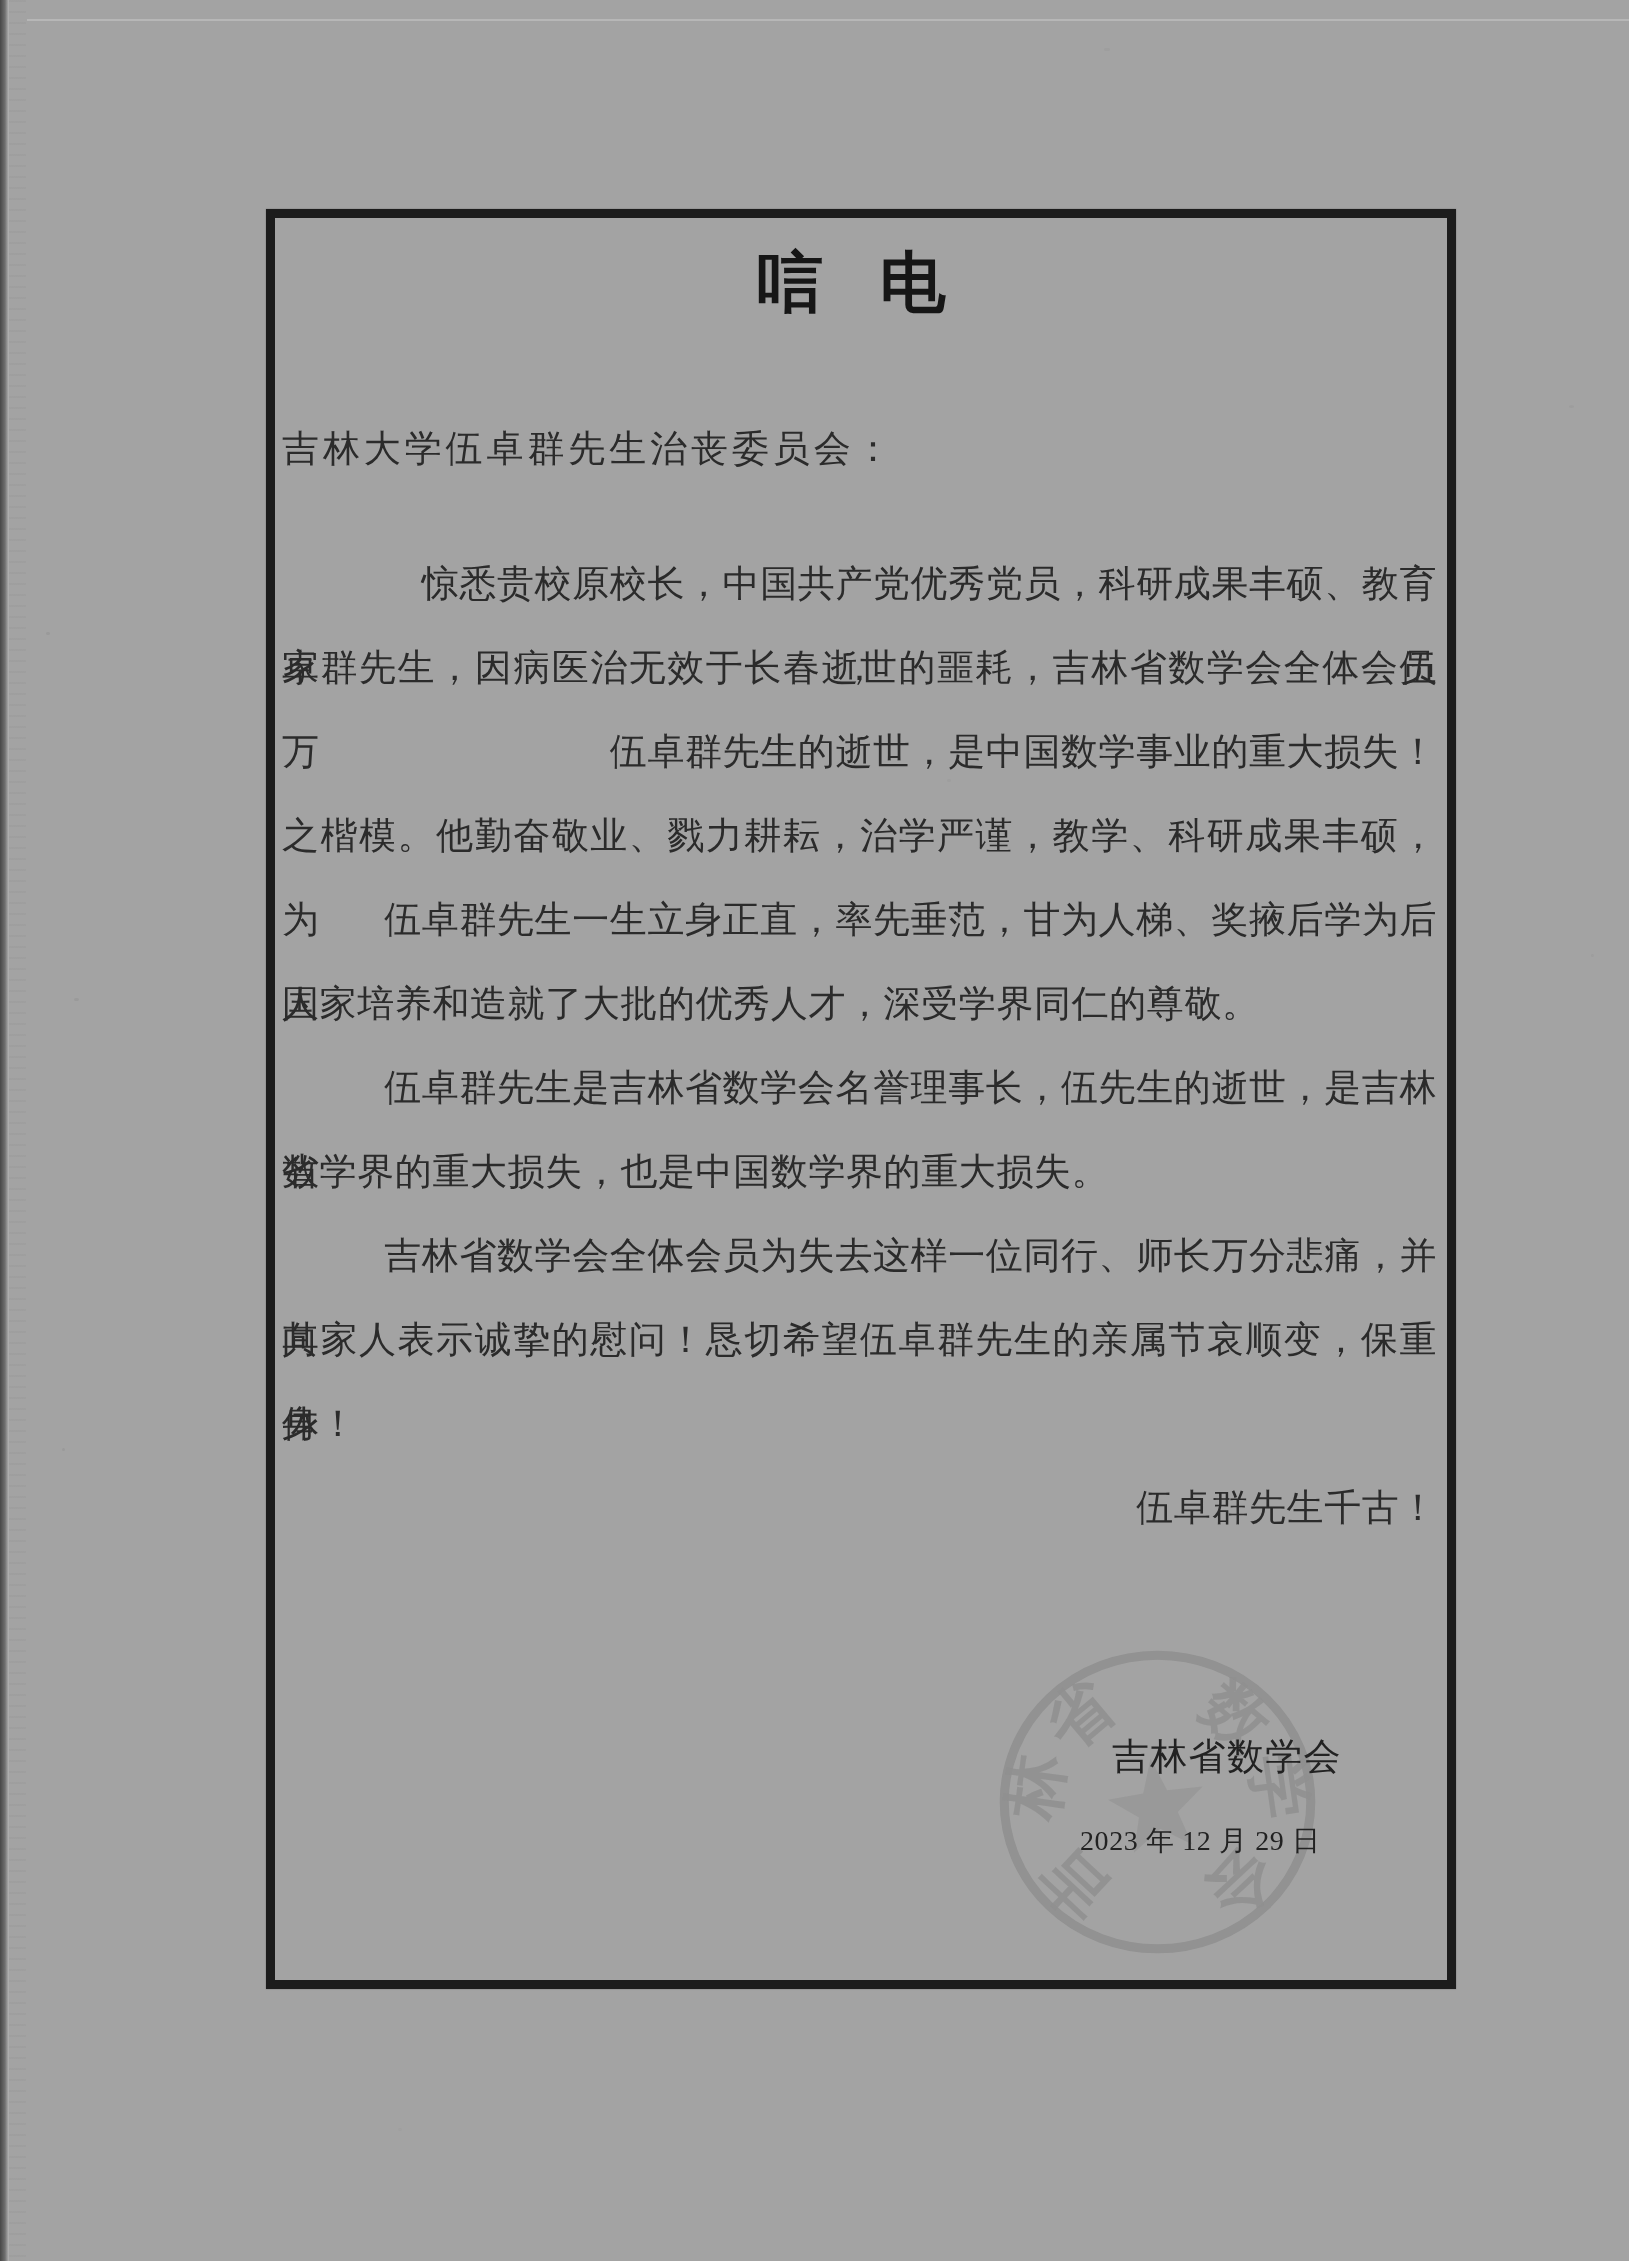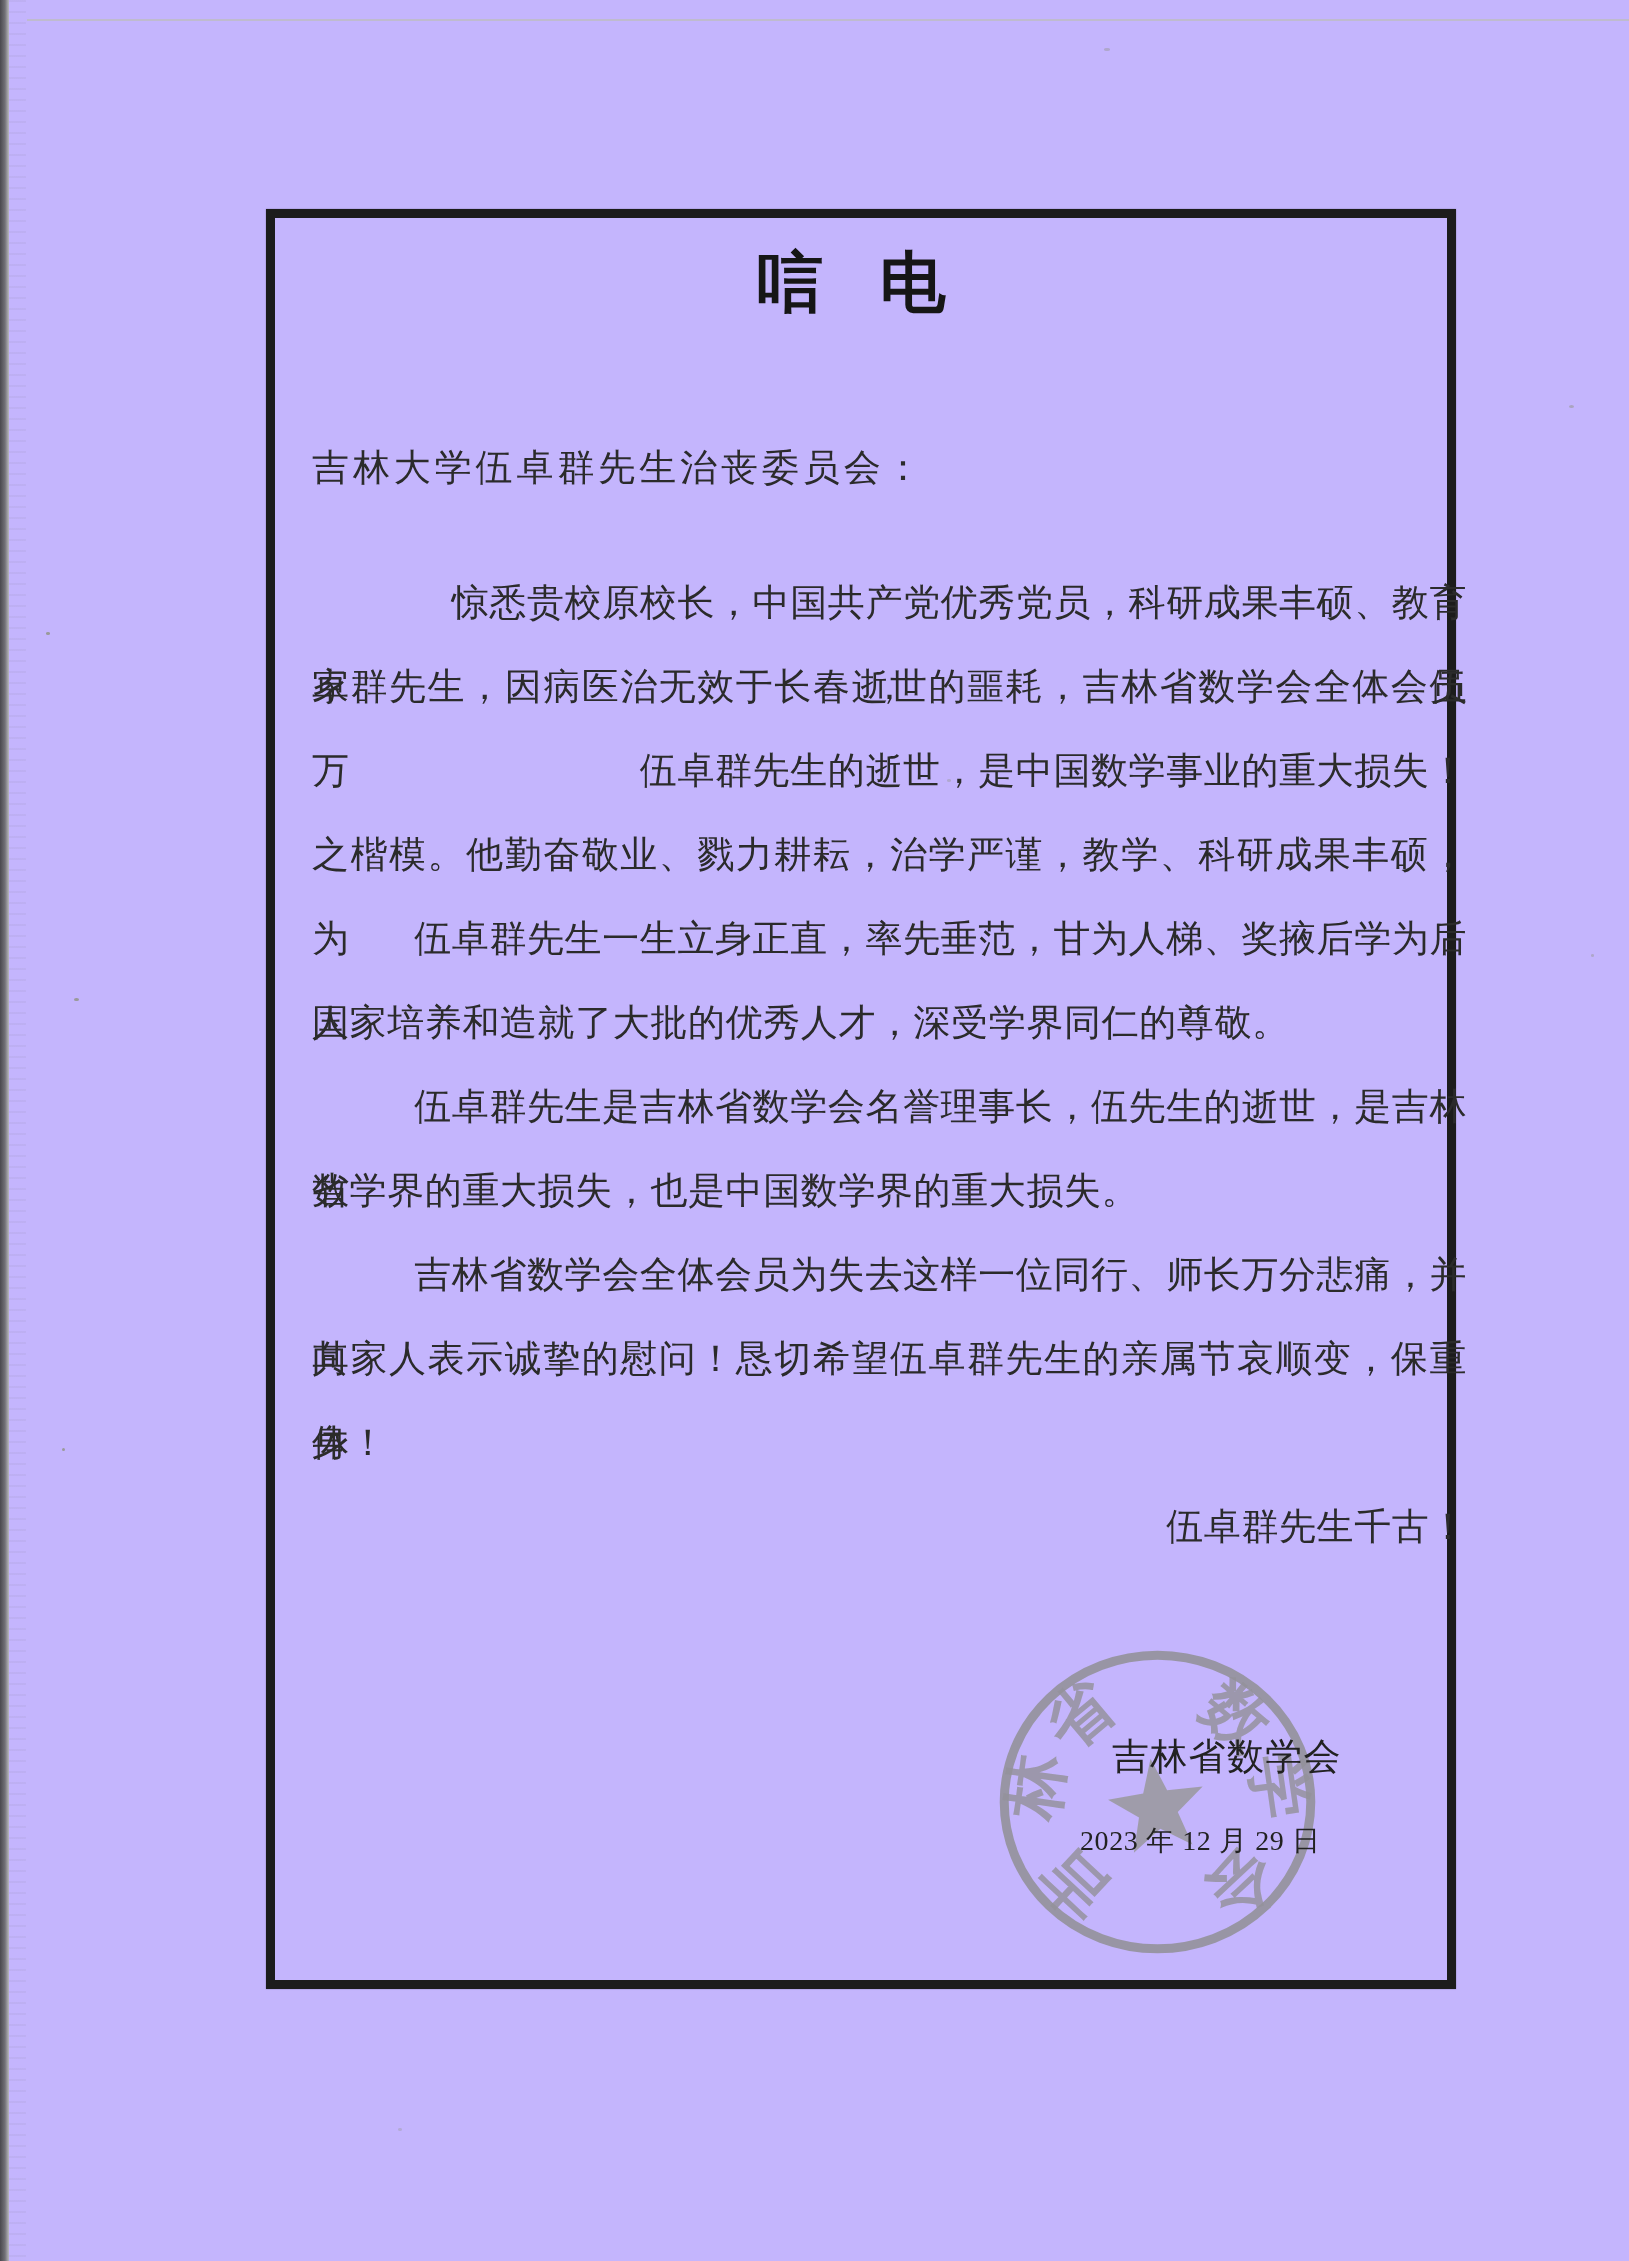--- a/index.html
+++ b/index.html
@@ -1,19 +1,19 @@
 <!DOCTYPE html>
 <html style="font-size:10.3px"><head>
 <meta charset="utf-8">
 <style>
   html,body{margin:0;padding:0;background:#e8e8e6;}
   .page{
     position:relative;
     width:1630px;height:2261px;
-    background:#c4b5fd;
+    background:#a3a3a3;
     overflow:hidden;
     font-family:"Liberation Serif", serif;
     color:#262626;
   }
   
   .scan-left-strip{
     position:absolute;left:0;top:0;width:9px;height:2261px;
     background:linear-gradient(to right,#3f3f3f 0%,#6a6a6a 55%,#b9b9b9 100%);
     opacity:.92;
   }
@@ -36,21 +36,21 @@
     box-shadow:0 0 1.3px rgba(0,0,0,.35);
   }
   .title{
     position:absolute;left:266px;top:240px;width:1190px;
     text-align:center;line-height:84px;
     font-family:"Liberation Sans", sans-serif;
     font-weight:700;font-size:66px;letter-spacing:19.3px;
     color:#161616;
   }
   .body-text{
-    position:absolute;left:282px;top:426px;width:1155px;margin-left:30px;
+    position:absolute;left:282px;top:407px;width:1155px;
   }
   .line{
     font-size:37px;line-height:84px;height:84px;
     letter-spacing:0.6px;white-space:nowrap;color:#2b2b2b;
   }
   .line.fill{
     white-space:normal;
     text-align:justify;
     text-align-last:justify;
   }

